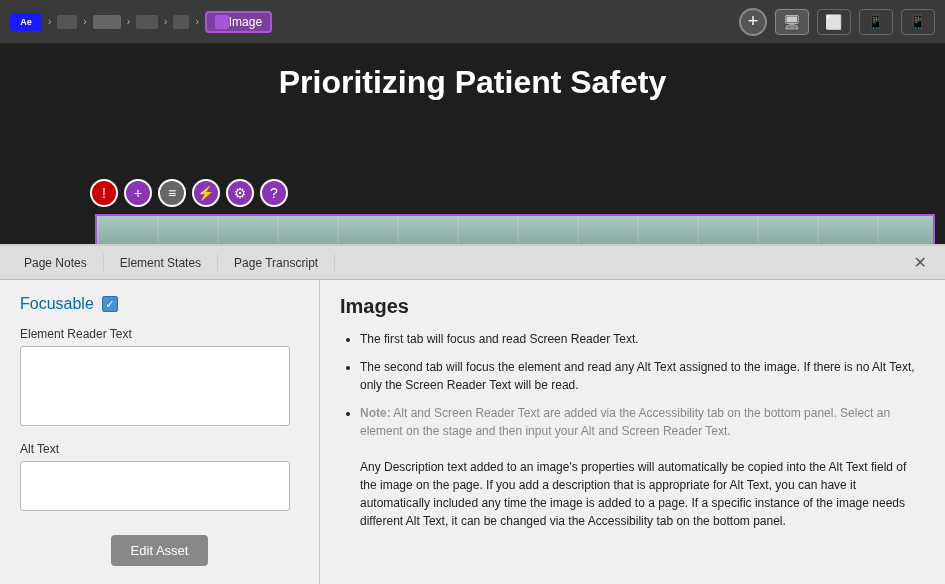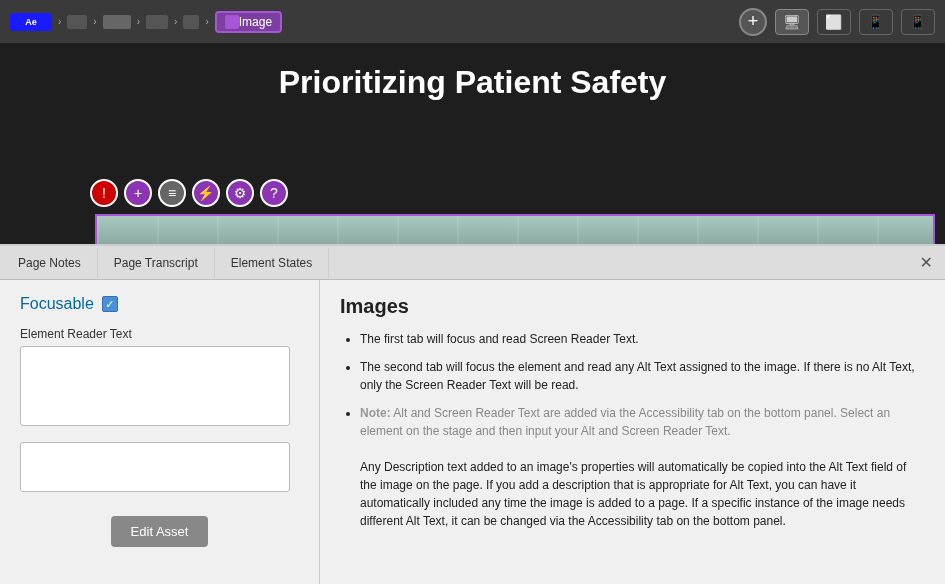--- a/index.html
+++ b/index.html
@@ -18,21 +18,21 @@
     .breadcrumb-item {
       display: flex;
       align-items: center;
       gap: 4px;
     }
     .ae-icon {
       background: #1a1aff;
       color: white;
       font-size: 9px;
       font-weight: bold;
-      width: 42px; height: 18px;
+      width: 32px; height: 18px;
       display: flex; align-items: center; justify-content: center;
       border-radius: 3px;
     }
     .breadcrumb-box {
       background: #555;
       width: 20px; height: 14px;
       border-radius: 2px;
     }
     .breadcrumb-box2 {
       background: #666;
@@ -172,21 +172,21 @@
       height: 340px;
       background: #f0f0f0;
       border-top: 2px solid #ccc;
     }
     .tabs-bar {
       display: flex;
       align-items: stretch;
       background: #ddd;
       border-bottom: 1px solid #bbb;
       height: 34px;
-      padding: 2px;
+      padding: 8px;
     }
     .tab-item {
       padding: 0 16px;
       display: flex;
       align-items: center;
       font-size: 12px;
       color: #333;
       cursor: pointer;
       border-right: 1px solid #ccc;
       background: #ddd;
@@ -352,40 +352,41 @@
     <div class="ceiling-shape"></div>
   </div>
 </div>
 
 <div id="bottom-panel">
   <div class="tabs-bar">
     <div class="tab-item">
       <span>Page Notes</span>
     </div>
     <div class="tab-item">
-      <span>Page Transcript</span>
+      <span>Element States</span>
     </div>
     <div class="tab-item">
-      <span>Element States</span>
+      <span>Page Transcript</span>
     </div>
     <div class="close-x">✕</div>
   </div>
 
   <div class="panel-content">
 
     <div class="left-panel">
       <div class="focusable-row">
         <span class="focusable-label">Focusable</span>
         <div class="checkbox-blue">✓</div>
       </div>
       <div>
         <div class="field-label">Element Reader Text</div>
         <textarea class="text-area-field" placeholder="" style=""></textarea>
       </div>
       <div style="margin-top:12px;">
+        <div class="field-label">Alt Text</div>
         <textarea class="text-area-field" style="height: 50px;" placeholder=""></textarea>
       </div>
       <button class="edit-asset-btn">Edit Asset</button>
     </div>
 
     <div class="right-panel">
       <h2>Images</h2>
       <ul class="bullet-list">
         <li>
           <span>The first tab will focus and read Screen Reader Text.</span>

